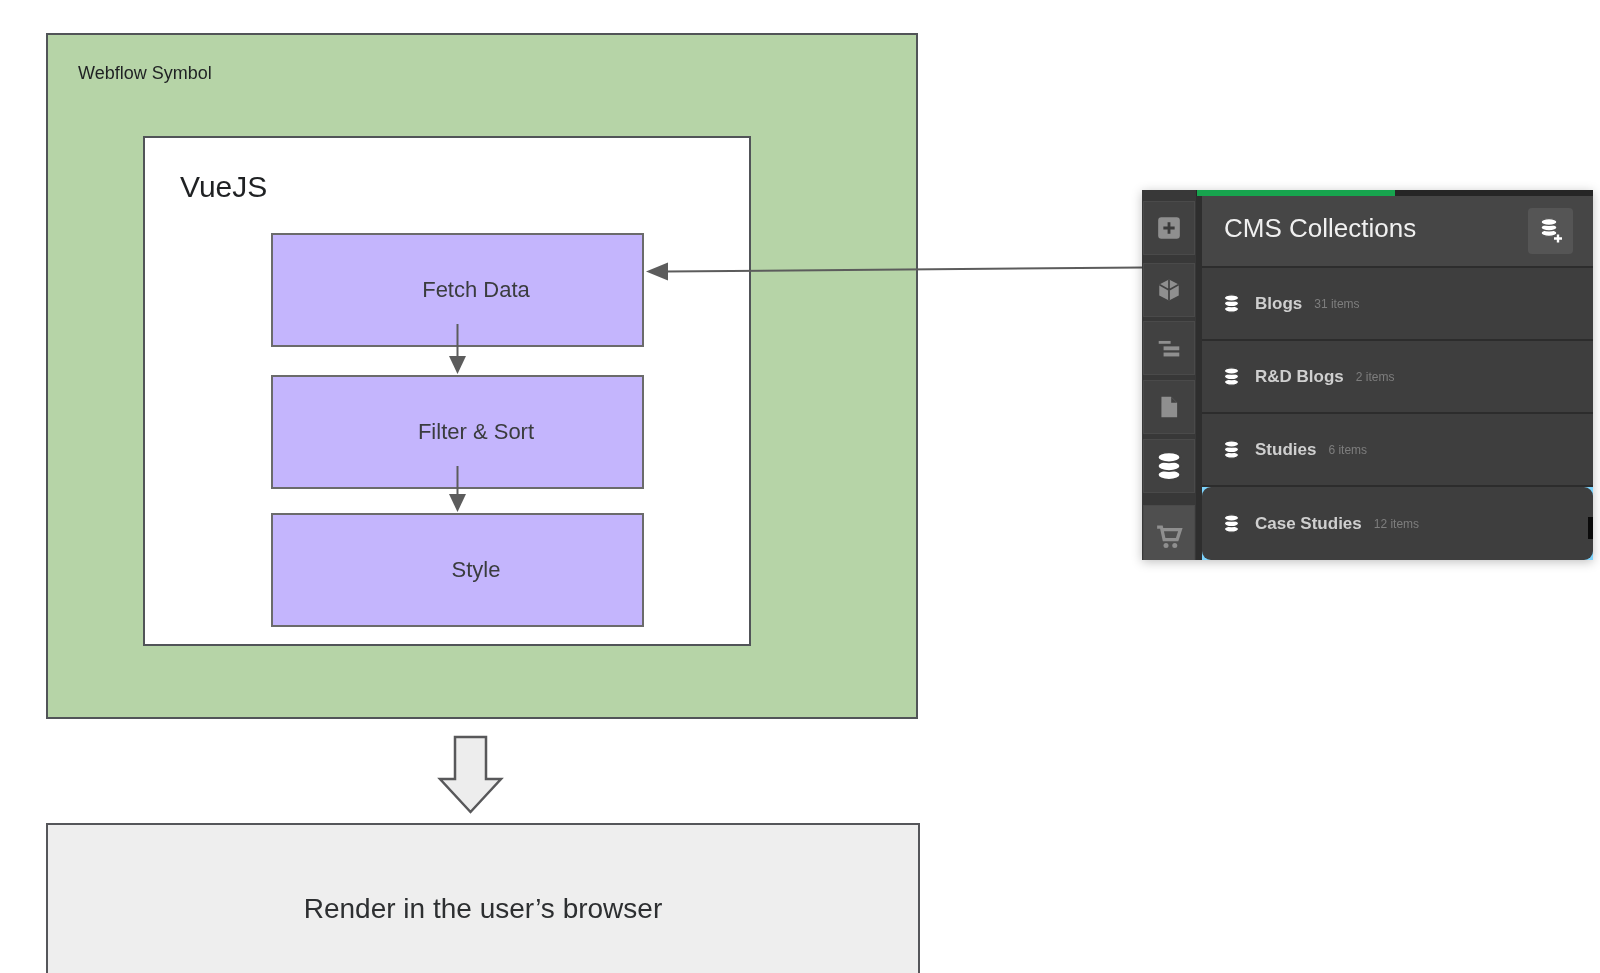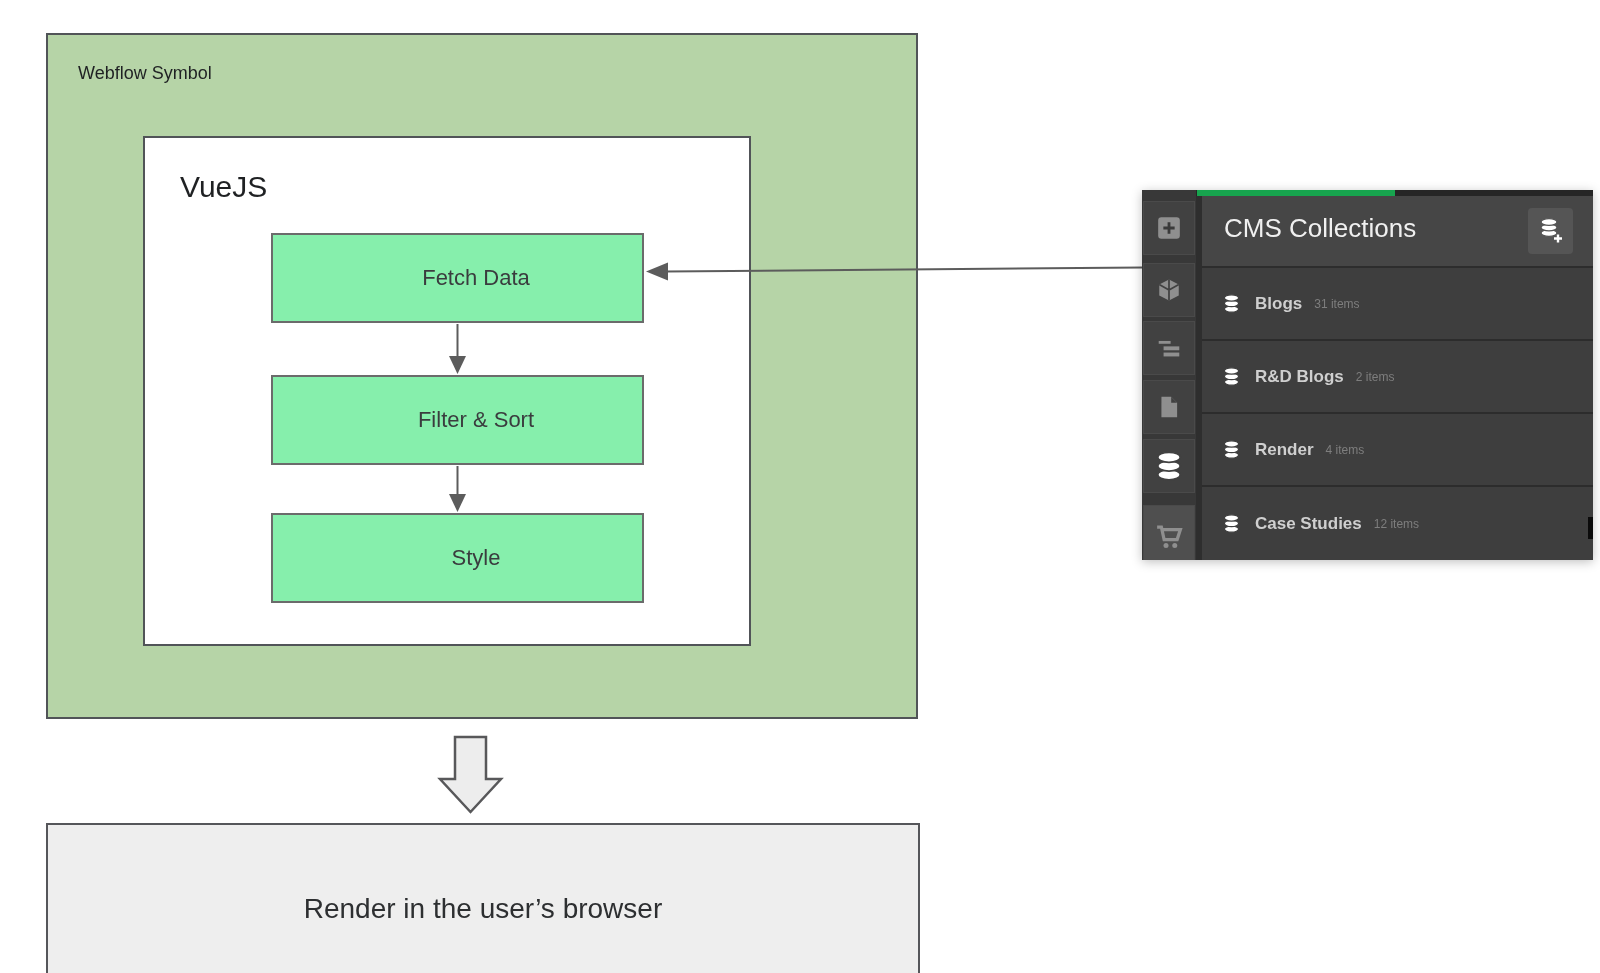--- a/index.html
+++ b/index.html
@@ -6,21 +6,21 @@
   body{font-family:"Liberation Sans","DejaVu Sans",sans-serif;}
   .stage{position:relative;width:1600px;height:973px;background:#fff;overflow:hidden;}
 
   
   .green-box{position:absolute;left:46px;top:33px;width:872px;height:686px;
     background:#b6d4a7;border:2px solid #515458;box-sizing:border-box;}
   .green-label{position:absolute;left:78px;top:63px;font-size:18px;color:#1f2123;}
   .white-box{position:absolute;left:143px;top:136px;width:608px;height:510px;
     background:#ffffff;border:2px solid #515458;box-sizing:border-box;}
   .white-label{position:absolute;left:180px;top:170px;font-size:30px;color:#1f2123;}
-  .step{position:absolute;left:271px;width:373px;height:90px;background:#86efac;
+  .step{position:absolute;left:271px;width:373px;height:114px;background:#c4b5fd;
     border:2px solid #6b6b6b;box-sizing:border-box;display:flex;align-items:center;justify-content:center;
     font-size:22px;color:#3a3c3e;padding-left:37px;}
   .step1{top:233px;}
   .step2{top:375px;align-items:center;}
   .step3{top:513px;}
   .render-box{position:absolute;left:46px;top:823px;width:874px;height:171px;background:#eeeeee;
     border:2px solid #55565a;box-sizing:border-box;display:flex;align-items:center;justify-content:center;
     font-size:28px;color:#2d2f31;}
   .overlay{position:absolute;left:0;top:0;width:1600px;height:973px;pointer-events:none;}
 
@@ -36,21 +36,21 @@
   .side-cell.cart{background:#4f4f4f;height:64px;}
   .content{position:absolute;left:60px;top:6px;width:391px;bottom:0;}
   .panel-header{position:absolute;left:0;top:0;width:100%;height:72px;background:#464646;
     border-bottom:2px solid #2d2d2d;box-sizing:border-box;}
   .panel-title{position:absolute;left:22px;top:17px;font-size:26px;color:#f0f0f0;}
   .header-btn{position:absolute;right:20px;top:12px;width:45px;height:46px;background:#555555;
     border-radius:4px;display:flex;align-items:center;justify-content:center;}
   .rowlist{position:absolute;left:0;top:72px;width:100%;bottom:0;}
   .crow{position:relative;height:73px;background:#3e3e3e;border-bottom:2px solid #2c2c2c;
     box-sizing:border-box;display:flex;align-items:center;}
-  .crow:last-child{border-bottom:none;}
+  .crow:last-child{border-bottom:none;border-radius:9px;}
   .crow .db{margin-left:20px;}
   .cname{margin-left:14px;font-size:17px;font-weight:bold;color:#cfcfcf;}
   .ccount{margin-left:12px;font-size:12px;color:#7e7e7e;}
   .right-sliver{position:absolute;left:446px;top:327px;width:5px;height:22px;background:#0b0b0b;}
 </style>
 </head>
 <body>
 
 <div class="stage">
 
@@ -166,22 +166,22 @@
           </svg>
           <span class="cname">R&amp;D Blogs</span>
           <span class="ccount">2 items</span>
         </div>
         <div class="crow">
           <svg class="db" width="19" height="21" viewBox="0 0 24 26">
             <ellipse cx="12" cy="20" rx="9" ry="4" fill="#ffffff" stroke="#3e3e3e" stroke-width="1.6"></ellipse>
             <ellipse cx="12" cy="13" rx="9" ry="4" fill="#ffffff" stroke="#3e3e3e" stroke-width="1.6"></ellipse>
             <ellipse cx="12" cy="6" rx="9" ry="4" fill="#ffffff" stroke="#3e3e3e" stroke-width="1.6"></ellipse>
           </svg>
-          <span class="cname">Render</span>
-          <span class="ccount">4 items</span>
+          <span class="cname">Studies</span>
+          <span class="ccount">6 items</span>
         </div>
         <div class="crow">
           <svg class="db" width="19" height="21" viewBox="0 0 24 26">
             <ellipse cx="12" cy="20" rx="9" ry="4" fill="#ffffff" stroke="#3e3e3e" stroke-width="1.6"></ellipse>
             <ellipse cx="12" cy="13" rx="9" ry="4" fill="#ffffff" stroke="#3e3e3e" stroke-width="1.6"></ellipse>
             <ellipse cx="12" cy="6" rx="9" ry="4" fill="#ffffff" stroke="#3e3e3e" stroke-width="1.6"></ellipse>
           </svg>
           <span class="cname">Case Studies</span>
           <span class="ccount">12 items</span>
         </div>

